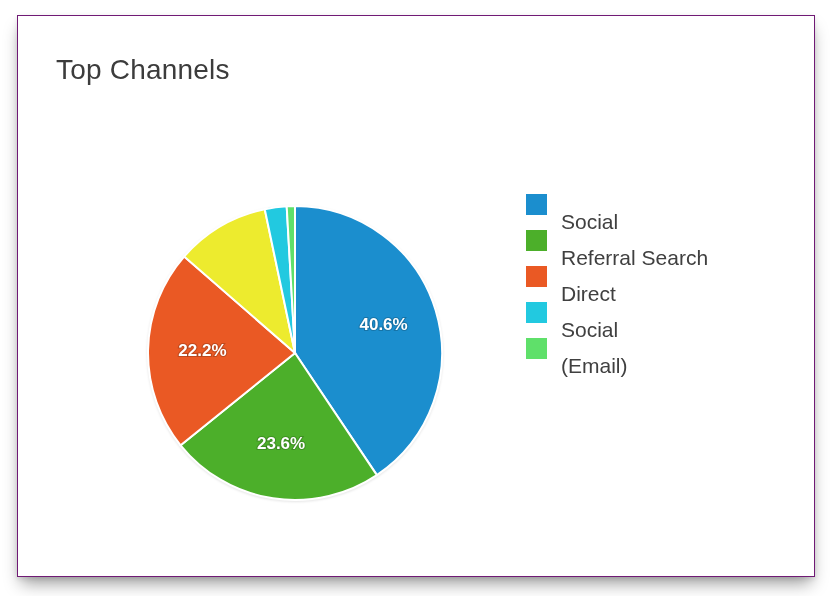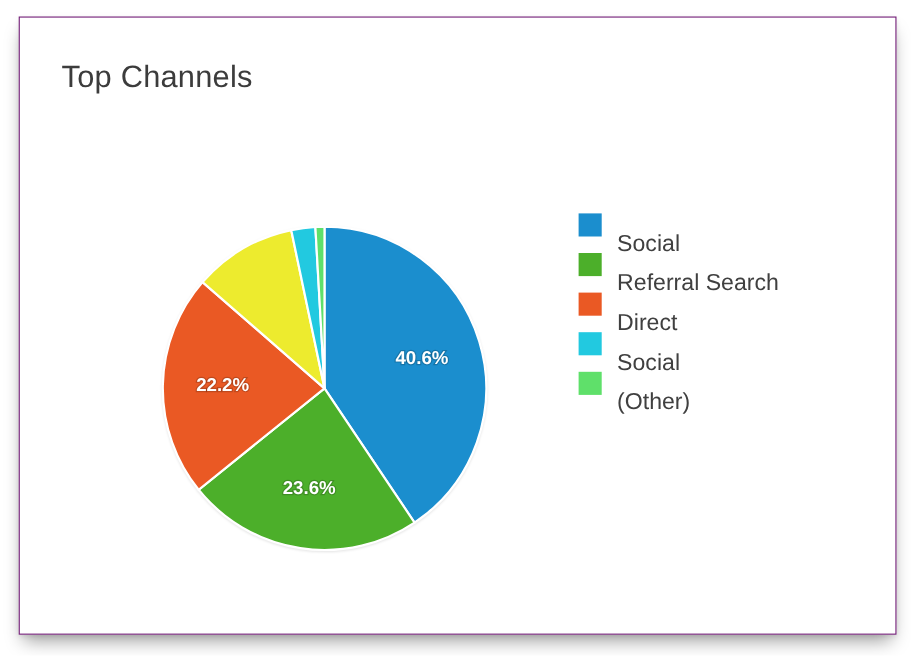--- a/index.html
+++ b/index.html
@@ -135,19 +135,19 @@
           <div class="legend-item">
             <span class="legend-swatch" style="background: rgb(234, 89, 36);"></span>
             <span class="legend-label">Direct</span>
           </div>
           <div class="legend-item">
             <span class="legend-swatch" style="background: rgb(34, 201, 224);"></span>
             <span class="legend-label">Social</span>
           </div>
           <div class="legend-item">
             <span class="legend-swatch" style="background: rgb(95, 224, 106);"></span>
-            <span class="legend-label">(Other)</span>
+            <span class="legend-label">(Email)</span>
           </div>
         </div>
 
     </div>
   </div>
 </div>
 
 </body></html>

